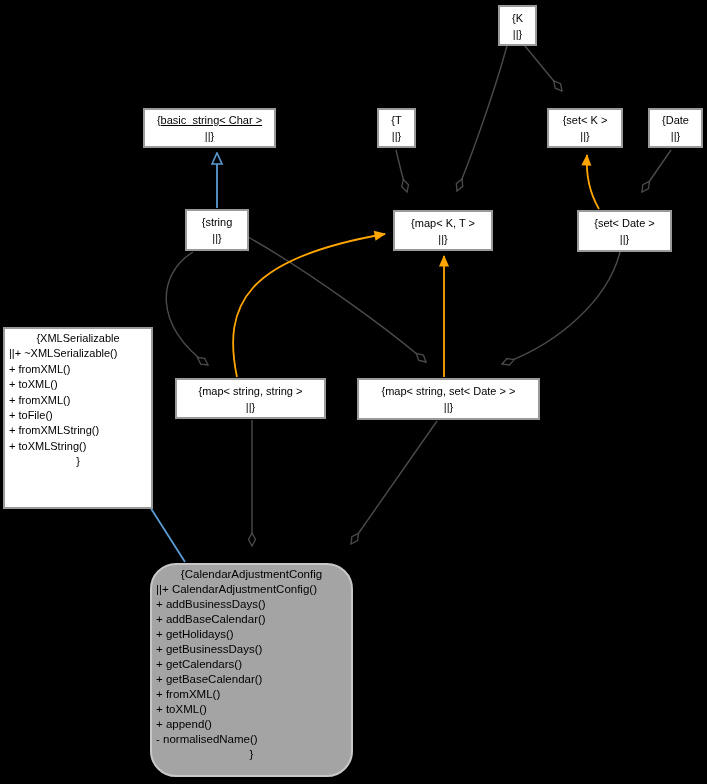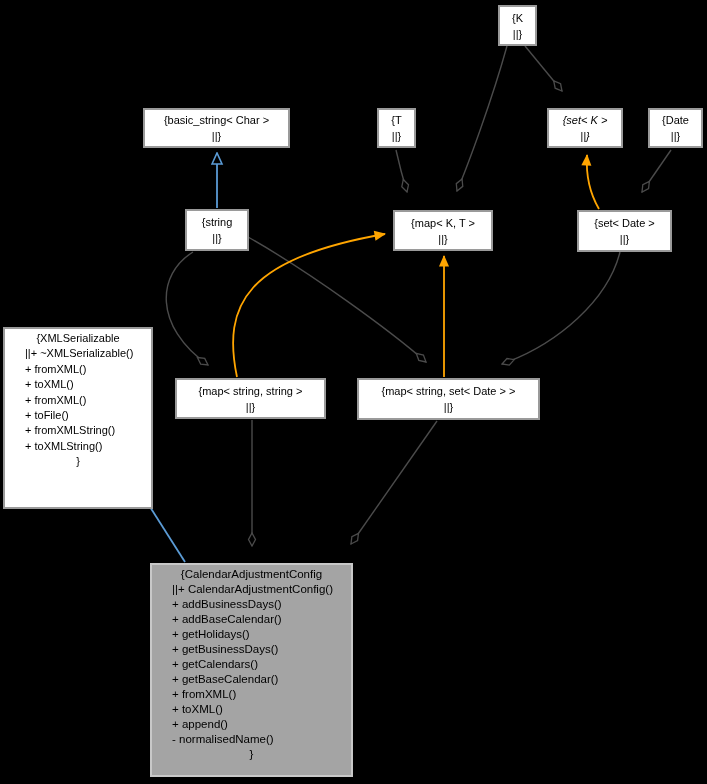--- a/index.html
+++ b/index.html
@@ -4,27 +4,27 @@
 <style>
   html,body{margin:0;padding:0;background:#000;}
   #canvas{position:relative;width:707px;height:784px;background:#000000;overflow:hidden;
           font-family:"Liberation Sans",sans-serif;}
   #edges{position:absolute;left:0;top:0;width:707px;height:784px;}
   .node{position:absolute;box-sizing:border-box;background:#ffffff;border:2px solid #9a9a9a;
         color:#000;display:flex;flex-direction:column;justify-content:center;
         font-size:11px;z-index:2;}
   .node .ln{white-space:pre;line-height:16px;}
   .ln.c{text-align:center;}
-  .ln.l{text-align:left;padding-left:20px;}
+  .ln.l{text-align:left;padding-left:4px;}
   .node.record{justify-content:flex-start;padding-top:2px;}
-  .node.main{background:#a4a4a4;border-color:#c8c8c8;}
+  .node.main{background:#a4a4a4;border-color:#c8c8c8;border-radius:26px;}
   #node-k{left:498px;top:5px;width:39px;height:41px;}
-  #node-basic-string{left:143px;top:108px;width:147px;height:40px;}
+  #node-basic-string{left:143px;top:108px;width:133px;height:40px;text-decoration:underline;}
   #node-t{left:377px;top:108px;width:39px;height:40px;}
-  #node-set-k{left:547px;top:108px;width:76px;height:40px;font-style:italic;}
+  #node-set-k{left:547px;top:108px;width:76px;height:40px;}
   #node-date{left:648px;top:108px;width:55px;height:40px;}
   #node-string{left:185px;top:209px;width:64px;height:42px;}
   #node-map-kt{left:393px;top:210px;width:100px;height:41px;}
   #node-set-date{left:577px;top:210px;width:95px;height:42px;}
   #node-xml{left:3px;top:327px;width:150px;height:182px;}
   #node-xml .ln{line-height:15.4px;}
   #node-map-ss{left:175px;top:378px;width:151px;height:41px;}
   #node-map-ssd{left:357px;top:378px;width:183px;height:42px;}
   #node-cac{left:150px;top:563px;width:203px;height:214px;font-size:11.5px;}
   #node-cac .ln{line-height:15px;}

